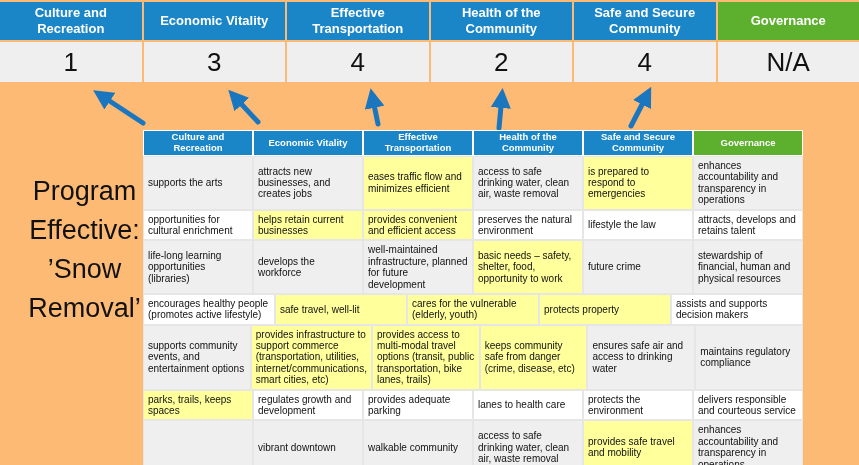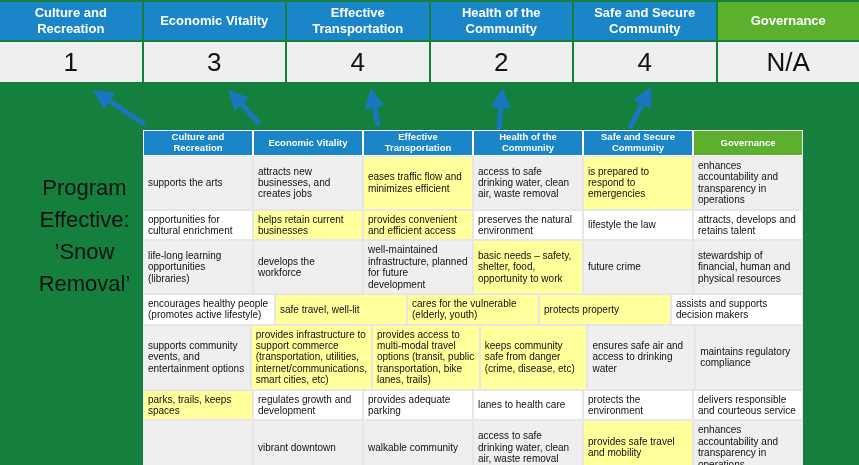--- a/index.html
+++ b/index.html
@@ -1,21 +1,21 @@
 <!DOCTYPE html>
 <html style="--hl: #ffff9c;"><head>
 <meta charset="utf-8">
 <style>
   * { margin: 0; padding: 0; box-sizing: border-box; }
   html, body { background: #ffffff; }
   body { font-family: "Liberation Sans", sans-serif; }
   .slide {
     position: relative;
     width: 859px; height: 465px;
-    background: #15803d;
+    background: #fdba74;
     overflow: hidden;
   }
 
   
   .summary {
     position: absolute; left: 0; top: 2px; width: 859px;
     display: flex; flex-direction: column; gap: 2px;
   }
   .sum-row { display: flex; gap: 2px; }
   .sum-head-cell {
@@ -39,21 +39,21 @@
     text-align: center;
   }
 
   
   .arrows-svg { position: absolute; left: 0; top: 0; width: 859px; height: 465px; pointer-events: none; }
 
   
   .program-title {
     position: absolute; left: 0; top: 172px; width: 169px;
     text-align: center;
-    font-size: 22px;
+    font-size: 27px;
     color: #111111;
     line-height: 1.45;
   }
 
   
   .matrix {
     position: absolute; left: 143px; top: 130px; width: 660px;
     display: flex; flex-direction: column;
   }
   .m-head-row { display: flex; }

